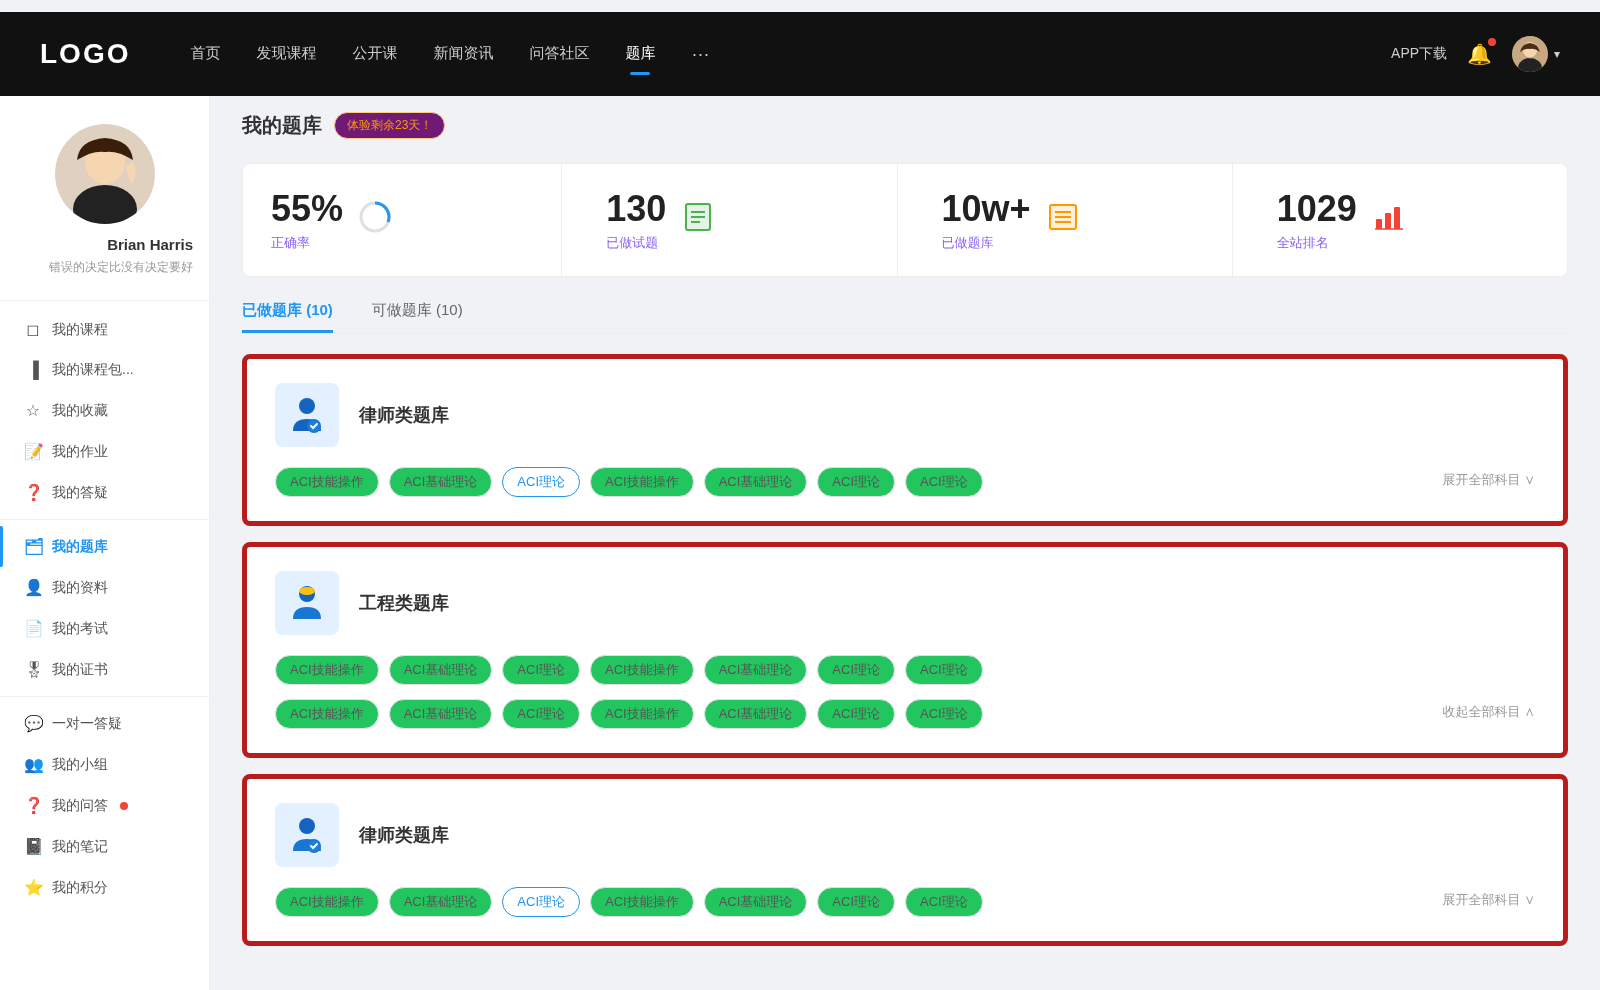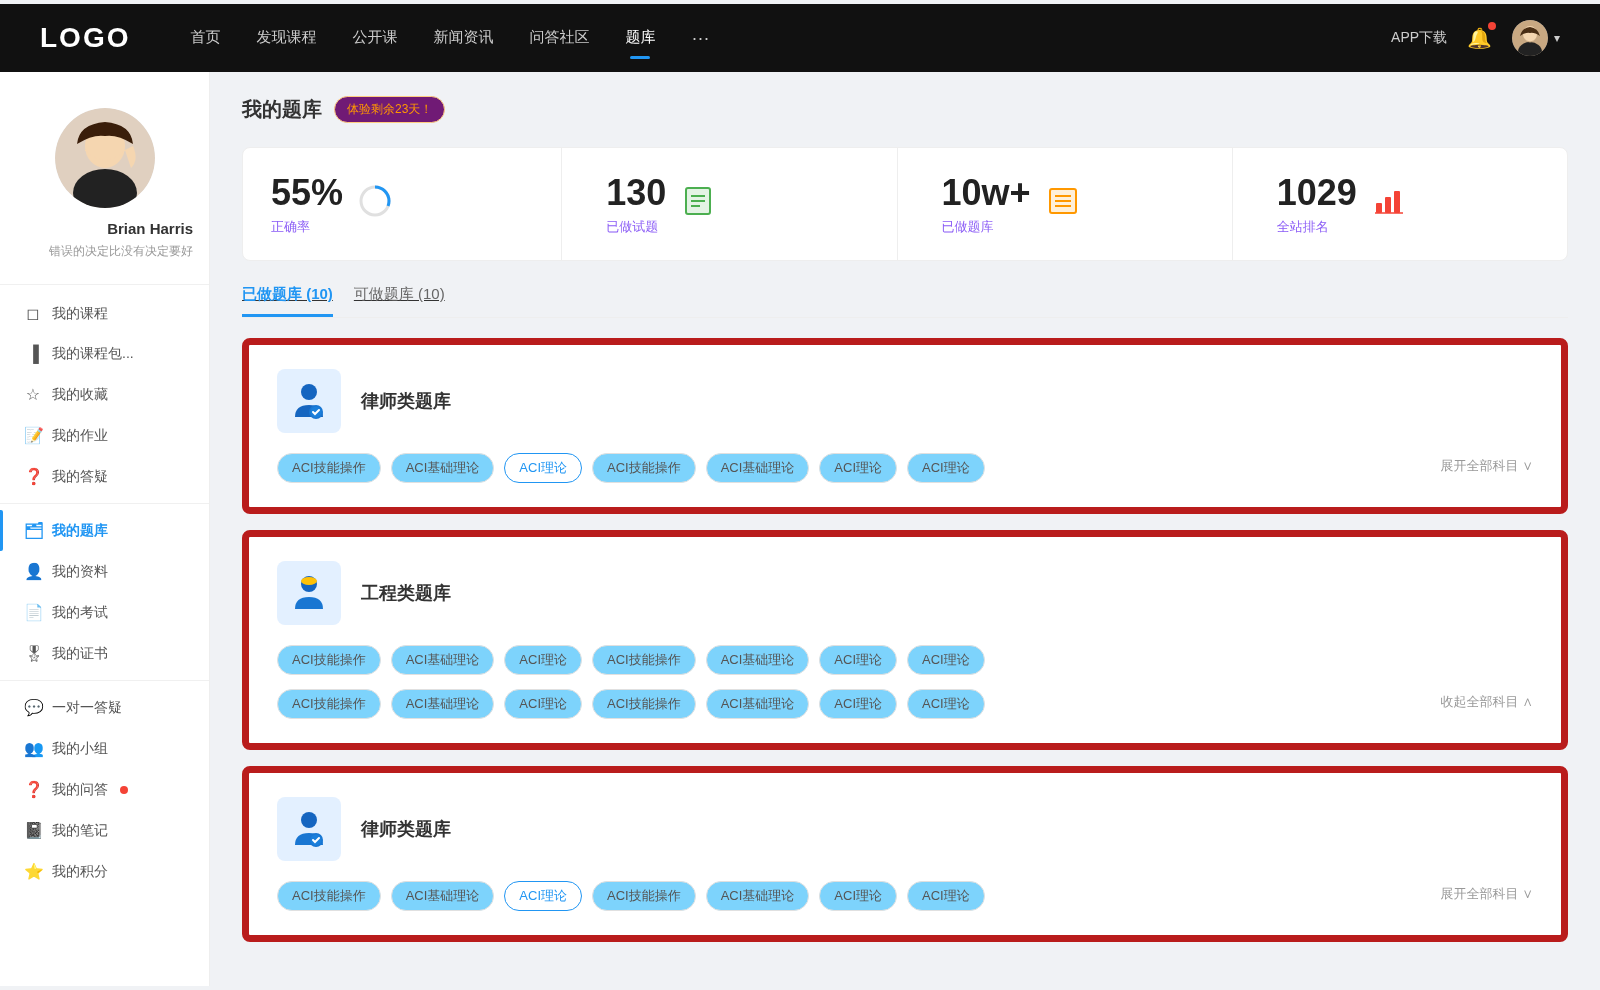--- a/index.html
+++ b/index.html
@@ -1,19 +1,19 @@
 <!DOCTYPE html>
 <html><head>
   <meta charset="utf-8">
   <style>
     * { box-sizing: border-box; margin: 0; padding: 0; }
     body { font-family: -apple-system, BlinkMacSystemFont, 'PingFang SC', 'Microsoft YaHei', sans-serif; background: #f0f2f5; color: #333; }
 
     
-    .header { background: #111; height: 68px; display: flex; align-items: center; padding: 0 40px; position: sticky; top: 4px; z-index: 100; }
+    .header { background: #111; height: 84px; display: flex; align-items: center; padding: 0 40px; position: sticky; top: 12px; z-index: 100; }
     .header-logo { color: #fff; font-size: 28px; font-weight: 900; letter-spacing: 2px; margin-right: 60px; }
     .header-nav { display: flex; gap: 36px; flex: 1; }
     .nav-item { color: #ccc; font-size: 15px; cursor: pointer; padding: 4px 0; position: relative; }
     .nav-item.active { color: #fff; }
     .nav-item.active::after { content: ''; position: absolute; bottom: -6px; left: 50%; transform: translateX(-50%); width: 20px; height: 3px; background: #2196F3; border-radius: 2px; }
     .nav-dots { color: #ccc; font-size: 18px; cursor: pointer; }
     .header-right { display: flex; align-items: center; gap: 20px; margin-left: auto; }
     .app-download { color: #ccc; font-size: 14px; cursor: pointer; }
     .bell-icon { color: #ccc; font-size: 20px; cursor: pointer; position: relative; }
     .bell-badge { position: absolute; top: -4px; right: -4px; width: 8px; height: 8px; background: #f44336; border-radius: 50%; }
@@ -49,32 +49,32 @@
 
     
     .stats-row { display: flex; gap: 16px; background: #fff; border-radius: 8px; margin-bottom: 24px; border: 1px solid #eee; }
     .stat-item { flex: 1; padding: 24px 28px; display: flex; align-items: center; gap: 16px; border-right: 1px solid #eee; }
     .stat-item:last-child { border-right: none; }
     .stat-value { font-size: 36px; font-weight: 700; color: #222; }
     .stat-label { font-size: 13px; color: #8b5cf6; margin-top: 4px; }
     .stat-icon { font-size: 28px; }
 
     
-    .tabs-bar { display: flex; gap: 21px; margin-bottom: 20px; border-bottom: 1px solid #eee; text-decoration: underline; }
+    .tabs-bar { display: flex; gap: 39px; margin-bottom: 20px; border-bottom: 1px solid #eee; }
     .tab-item { font-size: 15px; color: #666; padding-bottom: 10px; cursor: pointer; position: relative; border-bottom: 3px solid transparent; }
     .tab-item.active { color: #2196F3; border-bottom: 3px solid #2196F3; font-weight: 600; }
 
     
-    .bank-card { background: #fff; border-radius: 8px; padding: 24px 28px; margin-bottom: 16px; border: 7px solid #b91c1c; }
+    .bank-card { background: #fff; border-radius: 8px; padding: 24px 28px; margin-bottom: 16px; border: 5px solid #b91c1c; }
     .bank-card-header { display: flex; align-items: center; gap: 20px; margin-bottom: 16px; }
     .bank-icon { width: 64px; height: 64px; background: #e3f0ff; border-radius: 8px; display: flex; align-items: center; justify-content: center; flex-shrink: 0; }
     .bank-icon svg { width: 44px; height: 44px; }
     .bank-name { font-size: 18px; font-weight: 600; color: #333; }
     .tags-row { display: flex; flex-wrap: wrap; gap: 10px; align-items: center; margin-top: 4px; }
-    .tag { display: inline-flex; align-items: center; padding: 5px 14px; border-radius: 20px; font-size: 13px; cursor: pointer; border: 1px solid #e0e0e0; color: #555; background: #7dd3fc; transition: all 0.2s; }
+    .tag { display: inline-flex; align-items: center; padding: 5px 14px; border-radius: 20px; font-size: 13px; cursor: pointer; border: 1px solid #e0e0e0; color: #555; background: #22c55e; transition: all 0.2s; }
     .tag.active-tag { border-color: #2196F3; color: #2196F3; background: #fff; }
     .expand-link { color: #999; font-size: 13px; cursor: pointer; margin-left: auto; white-space: nowrap; }
     .tags-expand-row { display: flex; align-items: center; justify-content: space-between; }
 
     
     .pie-icon { width: 32px; height: 32px; }
   </style>
 </head>
 <body>
 

